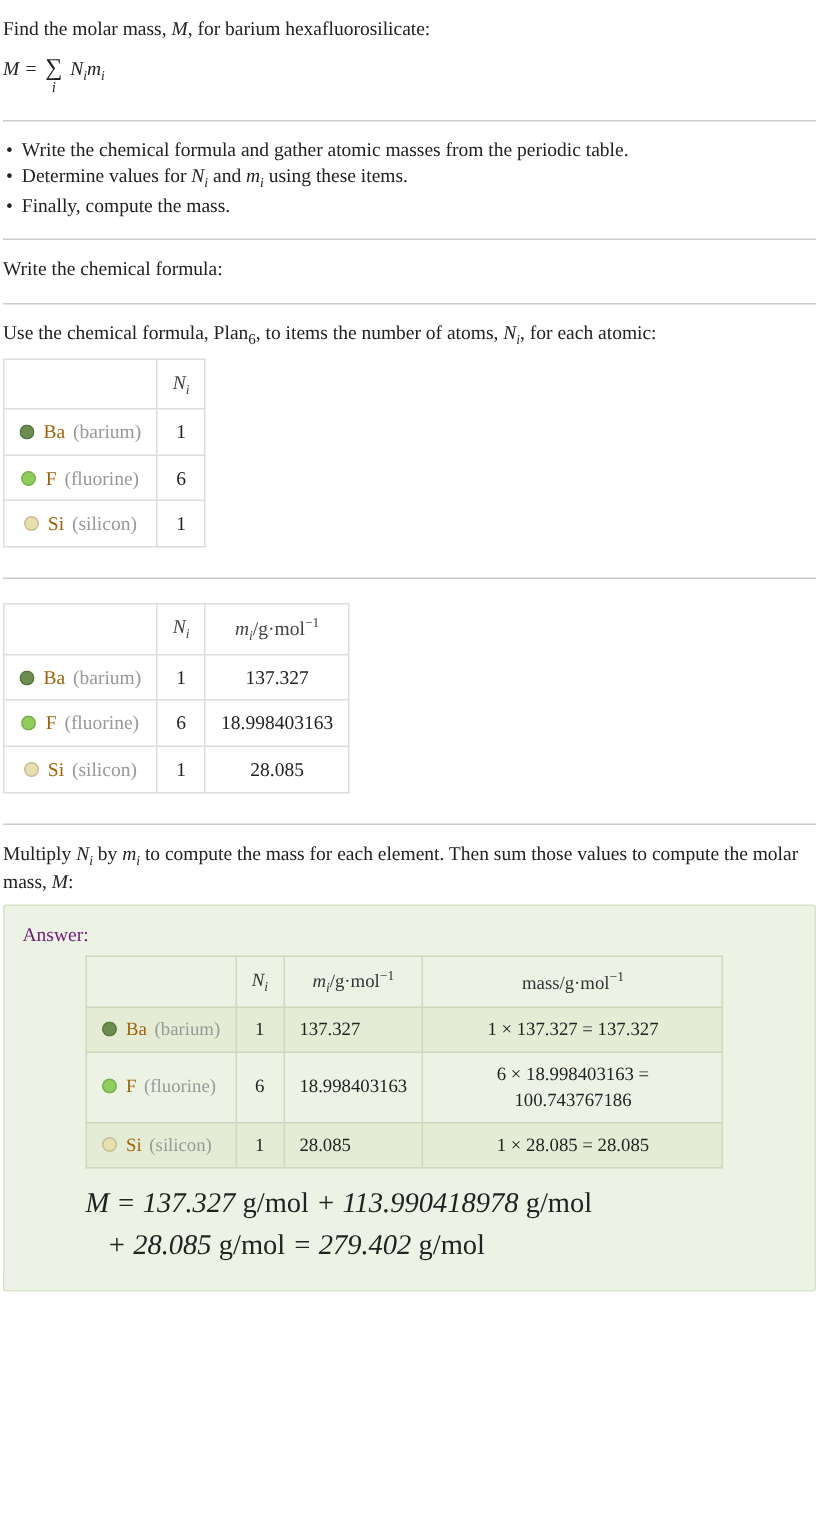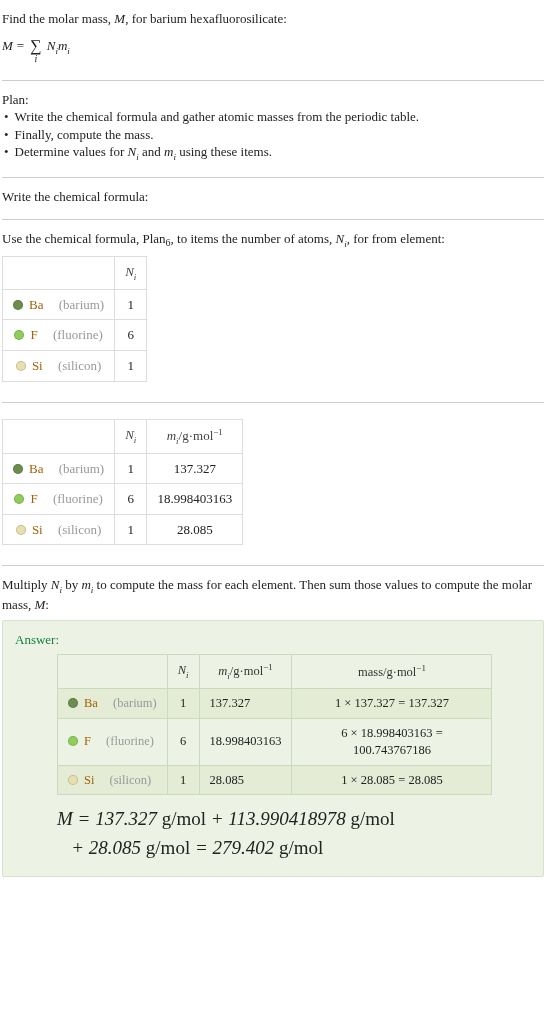--- a/index.html
+++ b/index.html
@@ -49,30 +49,30 @@
     .dot {
       display: inline-block;
       width: 10px;
       height: 10px;
       border-radius: 50%;
       margin-right: 6px;
       vertical-align: -1px;
       border: 1px solid rgba(0,0,0,0.15);
     }
     .elem-label { color: #a16207; }
-    .elem-name { color: #999; margin-left: 12px; }
+    .elem-name { color: #999; margin-left: 2px; }
     td.left, th.left { text-align: left; }
     .answer-box {
       background: #edf3e4;
       border: 1px solid #d7e2c6;
       border-radius: 2px;
       padding: 10px 12px 14px 12px;
       margin-top: 6px;
     }
-    .answer-box .label { color: #15803d; font-size: 13px; margin-bottom: 6px; }
+    .answer-box .label { color: #701a75; font-size: 13px; margin-bottom: 6px; }
     table.answer {
       border-collapse: collapse;
       margin: 4px 20px 10px 42px;
       font-size: 12.5px;
     }
     table.answer th, table.answer td {
       border: 1px solid #cdd9bd;
       padding: 6px 10px;
       text-align: center;
       font-weight: normal;
@@ -105,37 +105,36 @@
       <span class="top"></span>
       <span class="sigma">∑</span>
       <span class="bot">i</span>
     </span>
     <span class="mi">N<span class="sub">i</span>m<span class="sub">i</span></span>
   </div>
 </div>
 <hr class="hr">
 
 <div class="section">
-  <div>Plan:</div>
   <ul class="plan-list">
     <li>Write the chemical formula and gather atomic masses from the periodic table.</li>
+    <li>Determine values for <span class="ital">N<span class="sub">i</span></span> and <span class="ital">m<span class="sub">i</span></span> using these items.</li>
     <li>Finally, compute the mass.</li>
-    <li>Determine values for <span class="ital">N<span class="sub">i</span></span> and <span class="ital">m<span class="sub">i</span></span> using these items.</li>
   </ul>
 </div>
 <hr class="hr">
 
 <div class="section">
   <div>Write the chemical formula:</div>
 </div>
 <hr class="hr">
 
 <div class="section">
   <div>
-    <span>Use the chemical formula, Plan</span><span class="chem-sub">6</span><span>, to items the number of atoms, </span><span class="ital">N<span class="sub">i</span></span><span>, for from element:</span>
+    <span>Use the chemical formula, Plan</span><span class="chem-sub">6</span><span>, to items the number of atoms, </span><span class="ital">N<span class="sub">i</span></span><span>, for each atomic:</span>
   </div>
   <table class="data">
     <thead>
       <tr>
         <th class="left"></th>
         <th><span class="ital">N<span class="sub">i</span></span></th>
       </tr>
     </thead>
     <tbody>
       <tr>

